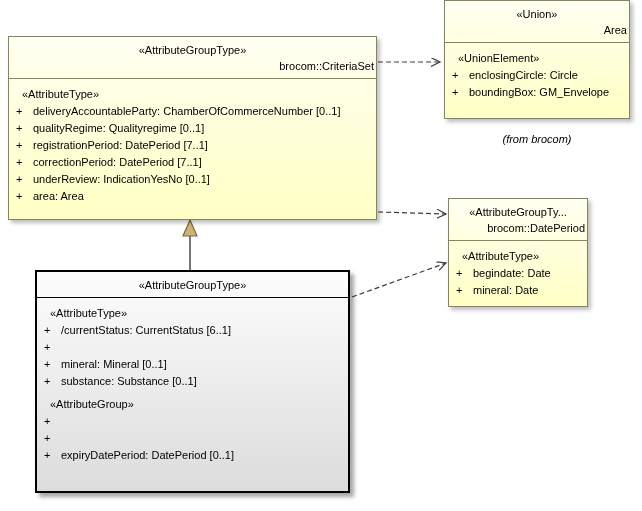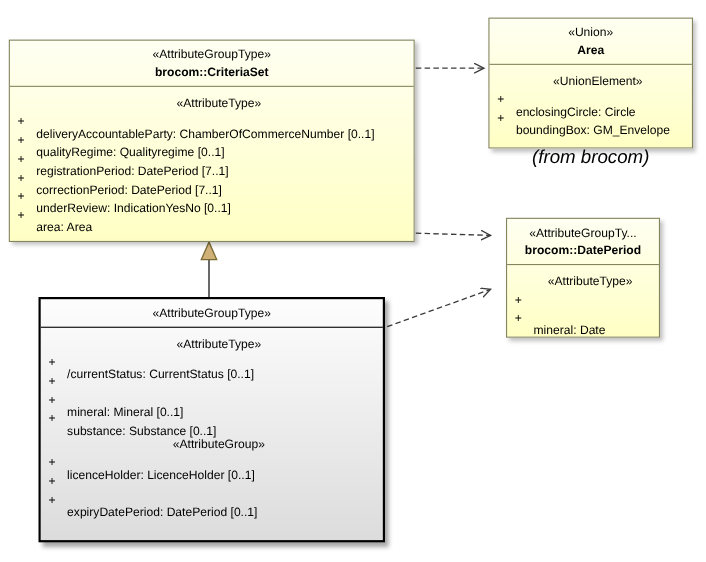--- a/index.html
+++ b/index.html
@@ -17,29 +17,29 @@
   }
   .gray{
     border:2px solid #000000;
     background:linear-gradient(to bottom,#FDFDFD 0%,#DCDCDC 100%);
     box-shadow:4px 4px 4px rgba(0,0,0,0.35);
   }
   .box-header{text-align:center;padding:5px 2px 4px 2px;}
   .yellow .box-header{border-bottom:1px solid #85855D;}
   .gray .box-header{border-bottom:1px solid #000;}
   .stereotype{height:16px;line-height:16px;white-space:nowrap;overflow:hidden;}
-  .class-name{height:16px;line-height:16px;font-weight:bold;white-space:nowrap;}
+  .class-name{height:16px;line-height:16px;font-weight:normal;white-space:nowrap;text-align:right;}
   .box-body{padding-top:7px;}
-  .section-label{height:17px;line-height:17px;padding-left:13px;white-space:nowrap;text-align:center;}
+  .section-label{height:17px;line-height:17px;padding-left:13px;white-space:nowrap;}
   .attr-row{display:flex;height:17px;line-height:17px;}
   .attr-row .vis{flex:none;width:17px;padding-left:7px;}
-  .attr-row .txt{white-space:nowrap;margin-top:11px;}
+  .attr-row .txt{white-space:nowrap;}
   .gap{height:6px;}
   .caption{
-    position:absolute;text-align:center;font-style:italic;font-size:17px;
+    position:absolute;text-align:center;font-style:italic;font-size:11px;
     white-space:nowrap;
   }
 </style>
 </head>
 <body>
 
 <div id="canvas">
 
   <svg id="wires">
     <defs>
@@ -81,82 +81,82 @@
           <span class="vis">+</span>
           <span class="txt">underReview: IndicationYesNo [0..1]</span>
         </div>
       <div class="attr-row">
           <span class="vis">+</span>
           <span class="txt">area: Area</span>
         </div>
     </div>
   </div>
 
-  <div class="uml-box yellow" style="left:444px;top:16px;width:186px;height:119px;">
+  <div class="uml-box yellow" style="left:444px;top:0;width:186px;height:119px;">
     <div class="box-header">
       <div class="stereotype">«Union»</div>
       <div class="class-name">Area</div>
     </div>
     <div class="box-body">
       <div class="section-label">«UnionElement»</div>
       <div class="attr-row">
           <span class="vis">+</span>
           <span class="txt">enclosingCircle: Circle</span>
         </div>
       <div class="attr-row">
           <span class="vis">+</span>
           <span class="txt">boundingBox: GM_Envelope</span>
         </div>
     </div>
   </div>
   <div class="caption" style="left:444px;top:133px;width:186px;">(from brocom)</div>
 
-  <div class="uml-box yellow" style="left:460px;top:198px;width:140px;height:109px;">
+  <div class="uml-box yellow" style="left:448px;top:198px;width:140px;height:109px;">
     <div class="box-header">
       <div class="stereotype">«AttributeGroupTy...</div>
       <div class="class-name">brocom::DatePeriod</div>
     </div>
     <div class="box-body">
       <div class="section-label">«AttributeType»</div>
       <div class="attr-row">
           <span class="vis">+</span>
+          <span class="txt">begindate: Date</span>
         </div>
       <div class="attr-row">
           <span class="vis">+</span>
           <span class="txt">mineral: Date</span>
         </div>
     </div>
   </div>
 
   <div class="uml-box gray" style="left:35px;top:270px;width:315px;height:223px;">
     <div class="box-header">
       <div class="stereotype">«AttributeGroupType»</div>
     </div>
     <div class="box-body">
       <div class="section-label">«AttributeType»</div>
       <div class="attr-row">
           <span class="vis">+</span>
-          <span class="txt">/currentStatus: CurrentStatus [0..1]</span>
+          <span class="txt">/currentStatus: CurrentStatus [6..1]</span>
         </div>
       <div class="attr-row">
           <span class="vis">+</span>
         </div>
       <div class="attr-row">
           <span class="vis">+</span>
           <span class="txt">mineral: Mineral [0..1]</span>
         </div>
       <div class="attr-row">
           <span class="vis">+</span>
           <span class="txt">substance: Substance [0..1]</span>
         </div>
       <div class="gap"></div>
       <div class="section-label">«AttributeGroup»</div>
       <div class="attr-row">
           <span class="vis">+</span>
-          <span class="txt">licenceHolder: LicenceHolder [0..1]</span>
         </div>
       <div class="attr-row">
           <span class="vis">+</span>
         </div>
       <div class="attr-row">
           <span class="vis">+</span>
           <span class="txt">expiryDatePeriod: DatePeriod [0..1]</span>
         </div>
     </div>
   </div>

